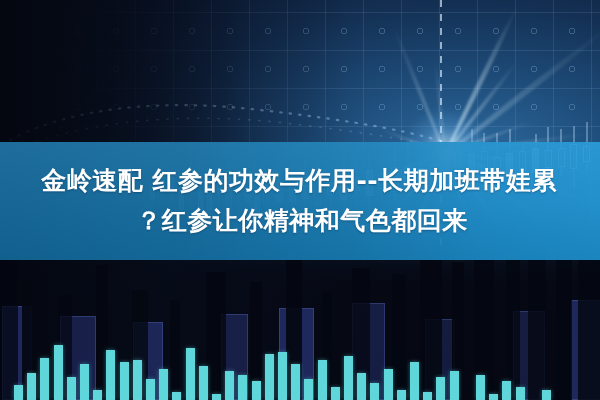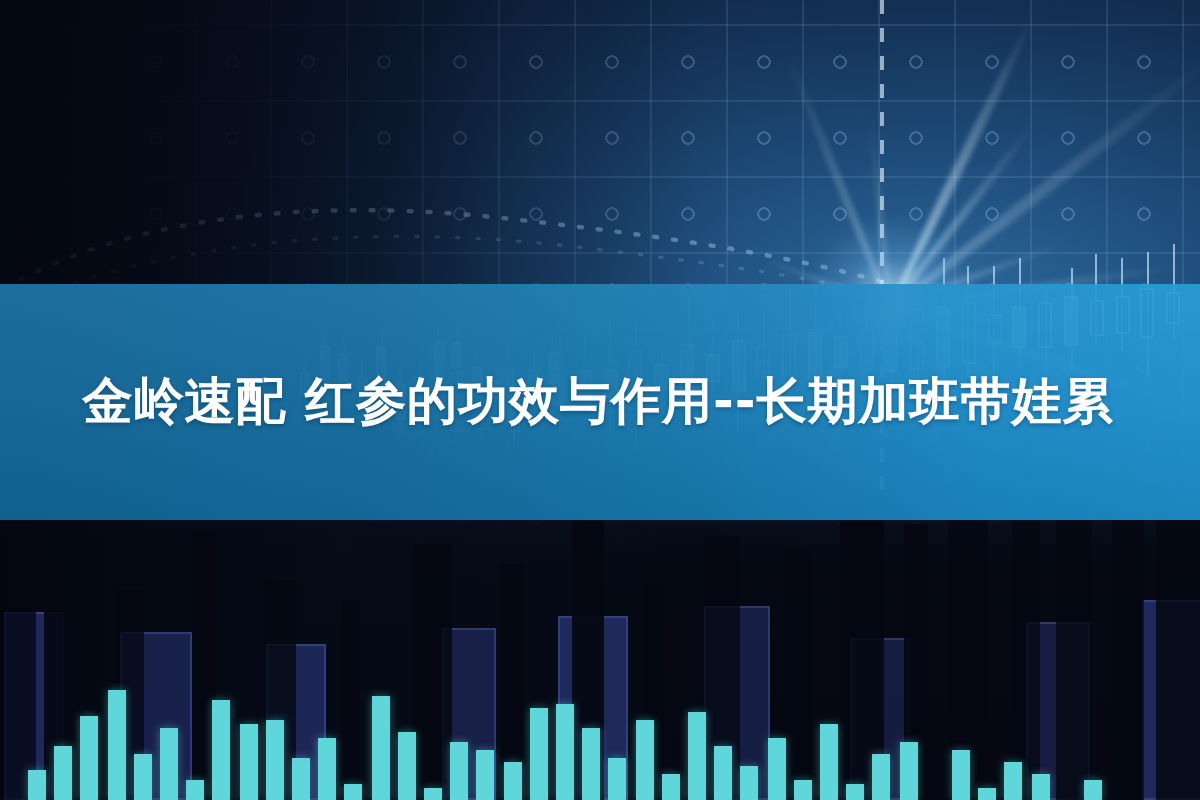--- a/index.html
+++ b/index.html
@@ -455,15 +455,16 @@
       <div class="cyanbar" style="left: 502.4px; width: 9px; bottom: 0px; height: 18.9px;"></div>
       <div class="cyanbar" style="left: 515.6px; width: 9px; bottom: 0px; height: 12.6px;"></div>
       <div class="cyanbar" style="left: 542px; width: 9px; bottom: 0px; height: 10.5px;"></div>
     </div>
 
   <div id="band"></div>
   <div id="band-shade"></div>
 
   <div id="title">
     <div class="line l1">金岭速配 红参的功效与作用--长期加班带娃累</div>
+    <div class="line l2">？红参让你精神和气色都回来</div>
   </div>
 
 </div>
 
 </body></html>

